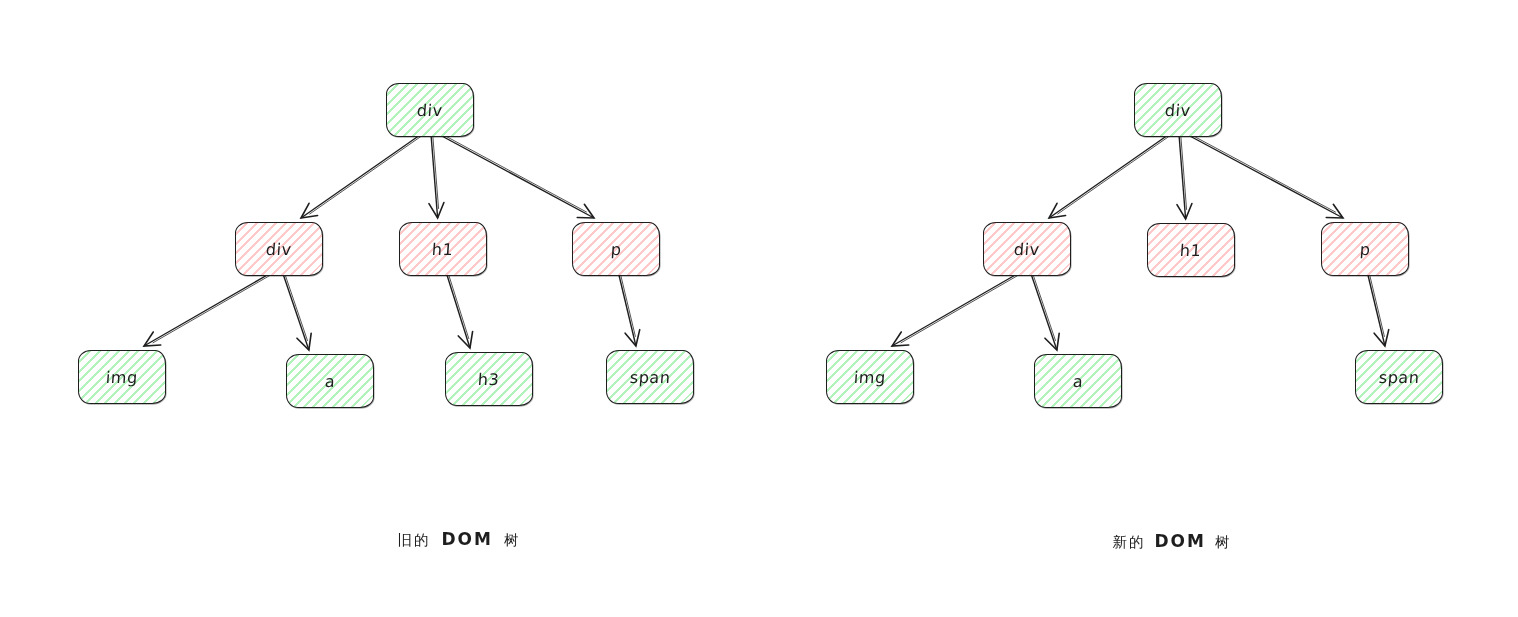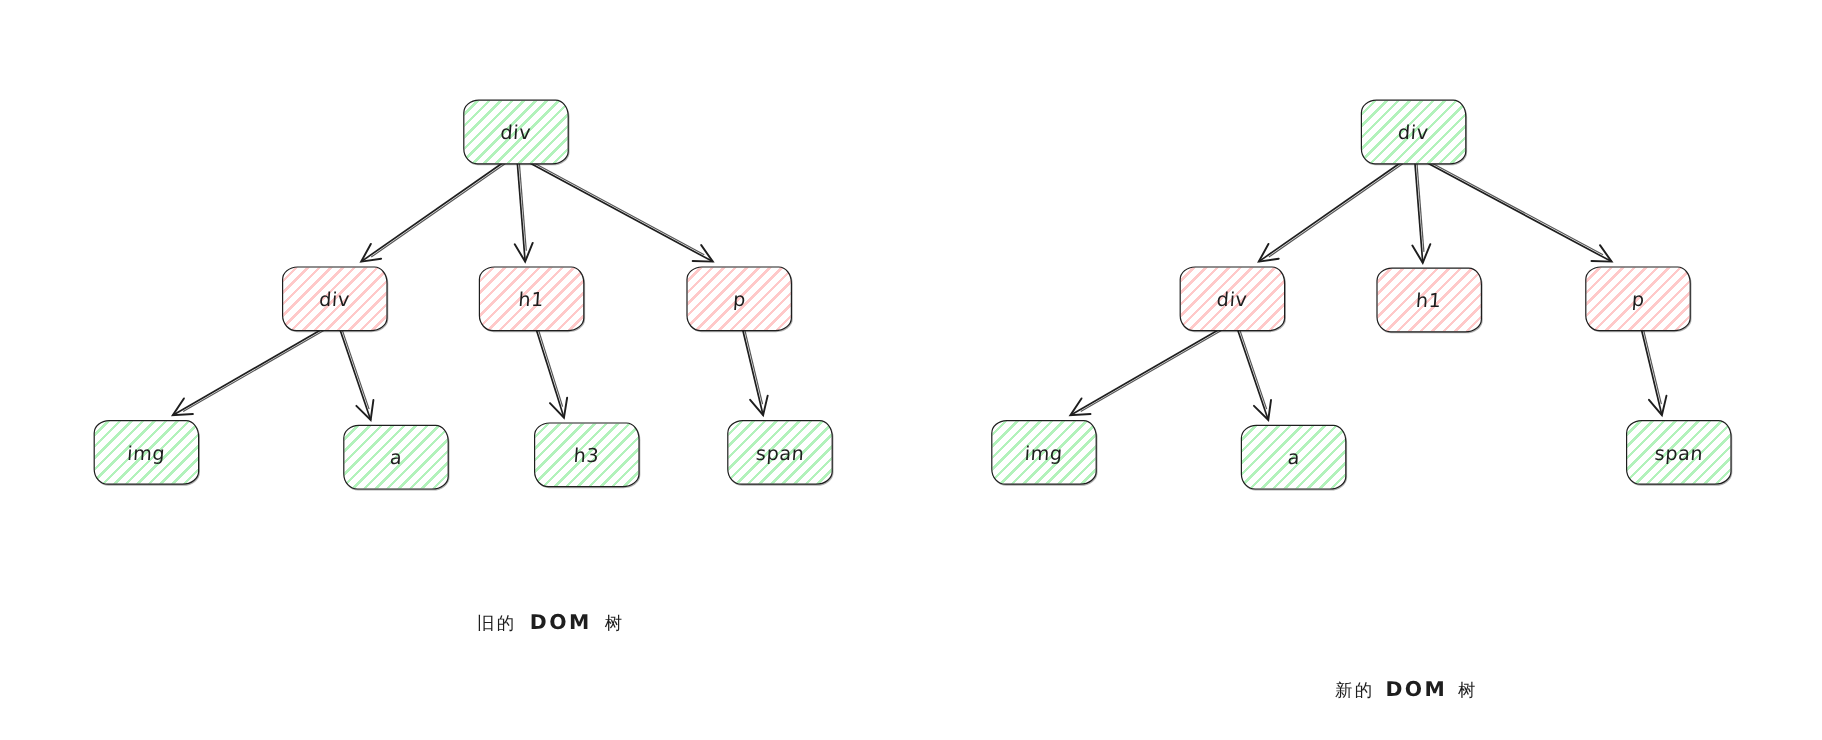--- a/index.html
+++ b/index.html
@@ -157,25 +157,25 @@
         </div>
         <div class="node green" style="left: 1034px; top: 354px;">
           <span class="node-label">a</span>
         </div>
         <div class="node green" style="left: 1355px; top: 350px;">
           <span class="node-label">span</span>
         </div>
       </div>
     </div>
 
-  <div class="caption" style="left:459px; top:519px;gap:11px;">
+  <div class="caption" style="left:459px; top:539px;gap:11px;">
     <span class="cap-cn">旧的</span>
     <span class="cap-en">DOM</span>
     <span class="cap-cn">树</span>
   </div>
 
-  <div class="caption" style="left:1172px; top:575px;">
+  <div class="caption" style="left:1172px; top:541px;">
     <span class="cap-cn">新的</span>
     <span class="cap-en">DOM</span>
     <span class="cap-cn">树</span>
   </div>
 
 </div>
 
 </body></html>

